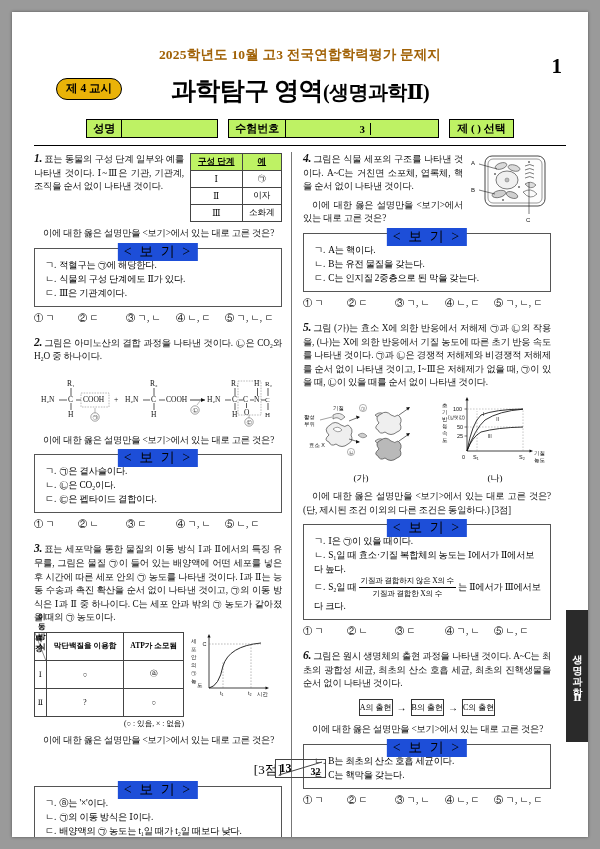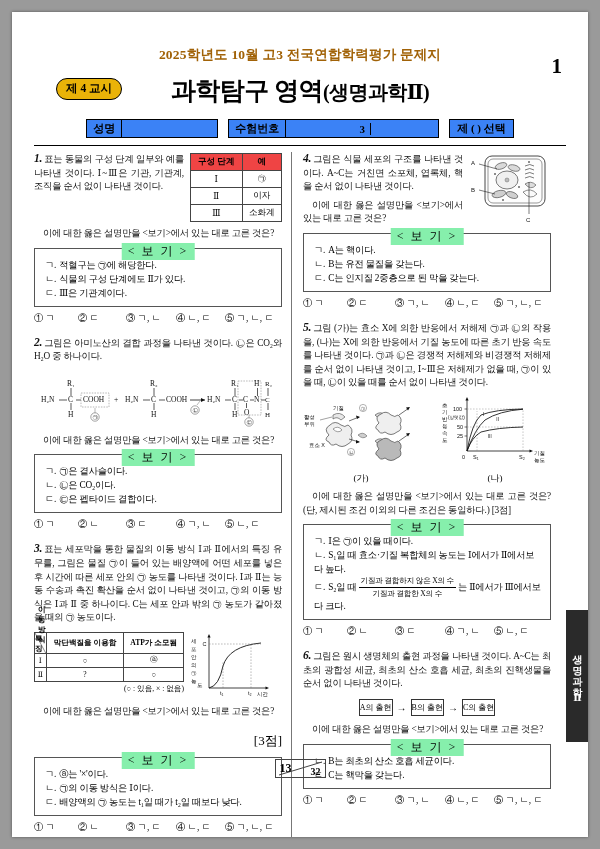--- a/index.html
+++ b/index.html
@@ -38,21 +38,21 @@
     letter-spacing:-.6px; line-height:34px;
   }
   .maintitle .sub { font-size:20px; }
 
   
   .idbar {
     margin:9px auto 0; display:flex; align-items:stretch;
     justify-content:center; height:19px; font-size:11px; font-weight:bold;
   }
   .idbar .cell { border:1.1px solid #000; display:flex; align-items:center;
-                 justify-content:center; background:#3b82f6; }
+                 justify-content:center; background:#bef264; }
   .lbl { padding:0 6px; }
   .namebox { width:95px; border-left:0 !important; }
   .numlbl { margin-left:10px; }
   .numgrid { display:flex; border-left:0 !important; }
   .numgrid .g { width:16px; border-right:1.1px solid #000; display:flex;
                 align-items:center; justify-content:center; }
   .numgrid .g:last-child { border-right:0; }
   .select { margin-left:10px; padding:0 7px; }
 
   .rule { border-top:1.6px solid #000; margin-top:7px; }
@@ -69,47 +69,47 @@
   .stem { font-size:9.3px; line-height:13.6px; text-align:justify; color:#111;
           letter-spacing:-.2px; }
   .indent { text-indent:9px; }
   .stem2 { margin-top:5px; }
   .pts { text-align:right; font-size:13px; margin-top:13px; }
 
   
   .bogi { position:relative; border:1px solid #555; margin-top:7px;
           padding:9px 8px 6px 10px; }
   .bogi-cap { position:absolute; top:-6px; left:50%; transform:translateX(-50%);
-              background:#86efac; padding:0 6px; font-size:12px; letter-spacing:2px; }
+              background:#1d4ed8; padding:0 6px; font-size:14px; letter-spacing:2px; }
   .bogi .it { font-size:9.3px; line-height:14px; letter-spacing:-.2px; }
   .bogi .it .k { margin-right:3px; }
 
   
   .choices { display:flex; margin-top:5px; font-size:9.3px; }
   .choices span { white-space:nowrap; }
   .c1 { width:44px; } .c2 { width:48px; } .c3 { width:50px; } .c4 { width:49px; }
 
   
   .q1wrap { display:flex; gap:6px; }
   .q1text { flex:1; }
   .tbl { border-collapse:collapse; font-size:8.6px; text-align:center; }
   .tbl td, .tbl th { border:.9px solid #444; padding:2px 4px; font-weight:normal; }
-  .tbl thead td { font-weight:bold; background:#ef4444; }
+  .tbl thead td { font-weight:bold; background:#bef264;text-decoration:underline; }
   .q1tbl { width:92px; margin-top:1px; }
   .q1tbl td { height:11px; }
 
   
   .chem { margin:8px 0 6px; text-align:center; font-size:8px;
           font-family:"Liberation Serif",serif; }
   .chem svg { display:block; margin:0 auto; }
 
   
   .q3row { display:flex; align-items:flex-start; gap:5px; margin-top:7px; }
   .q3tbl { width:150px; font-size:7.6px; }
-  .q3tbl td { height:13px; padding:0 2px; }
+  .q3tbl td { height:13px; padding:7px 2px; }
   .diagcell { position:relative; height:20px !important; padding:0 !important; }
   .diagcell .dl { position:absolute; left:0; top:0; width:100%; height:100%; }
   .diagcell .t1 { position:absolute; right:3px; top:1px; font-weight:bold; }
   .diagcell .t2 { position:absolute; left:3px; bottom:8px; font-weight:bold; }
   .note { font-size:7.6px; text-align:right; margin-top:2px; }
 
   
   .q4row { display:flex; gap:4px; }
   .q4text { flex:1; }
 

